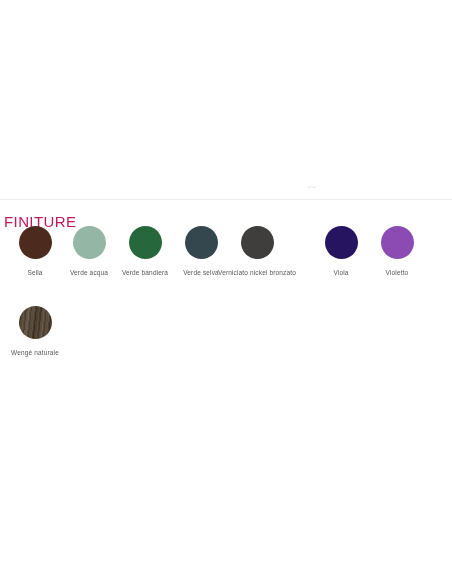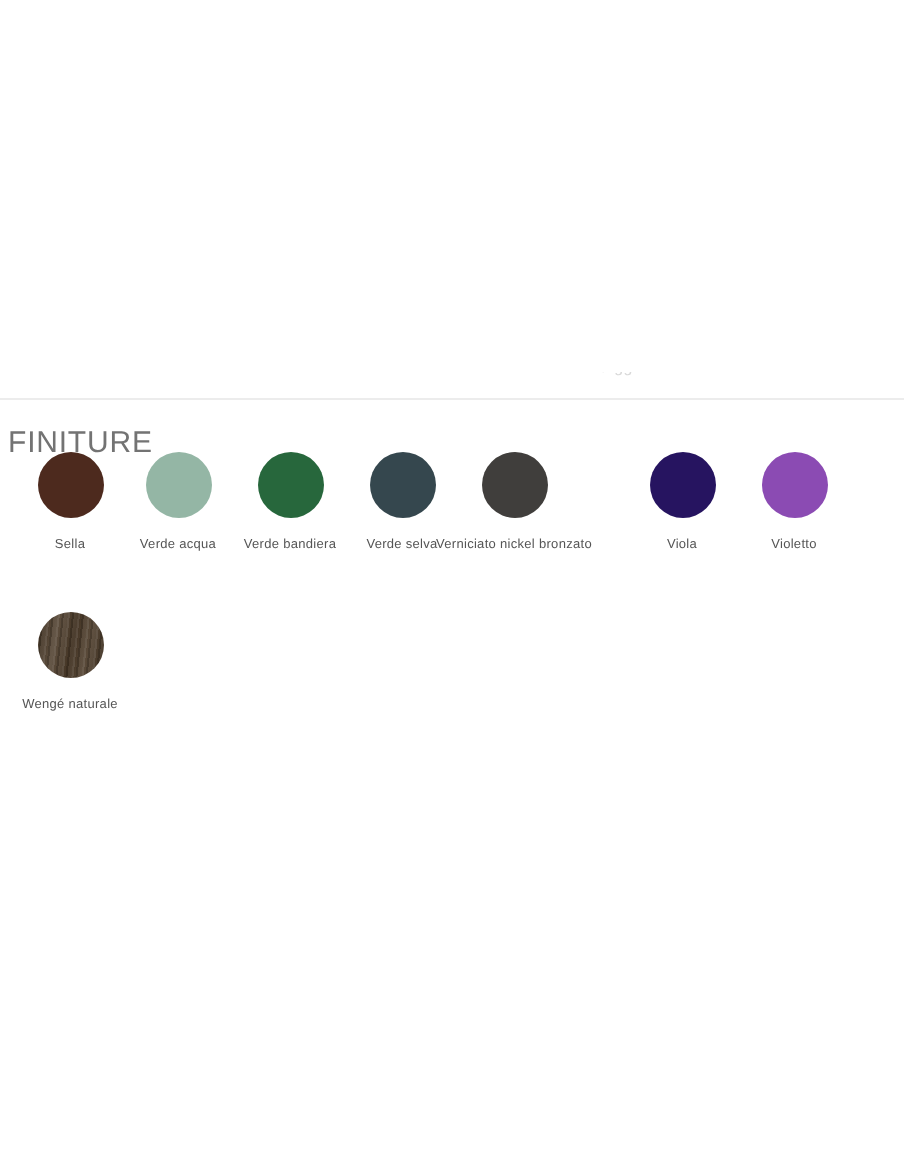--- a/index.html
+++ b/index.html
@@ -45,21 +45,21 @@
     background: #ececec;
   }
 
   .section-title {
     position: absolute;
     left: 4px;
     top: 201px;
     font-size: 15px;
     font-weight: 400;
     letter-spacing: 0.4px;
-    color: #737373;
+    color: #be185d;
     line-height: 18px;
     white-space: nowrap;
   }
 
   .swatch-grid {
     position: absolute;
     left: 0;
     top: 224px;
     width: 452px;
   }

